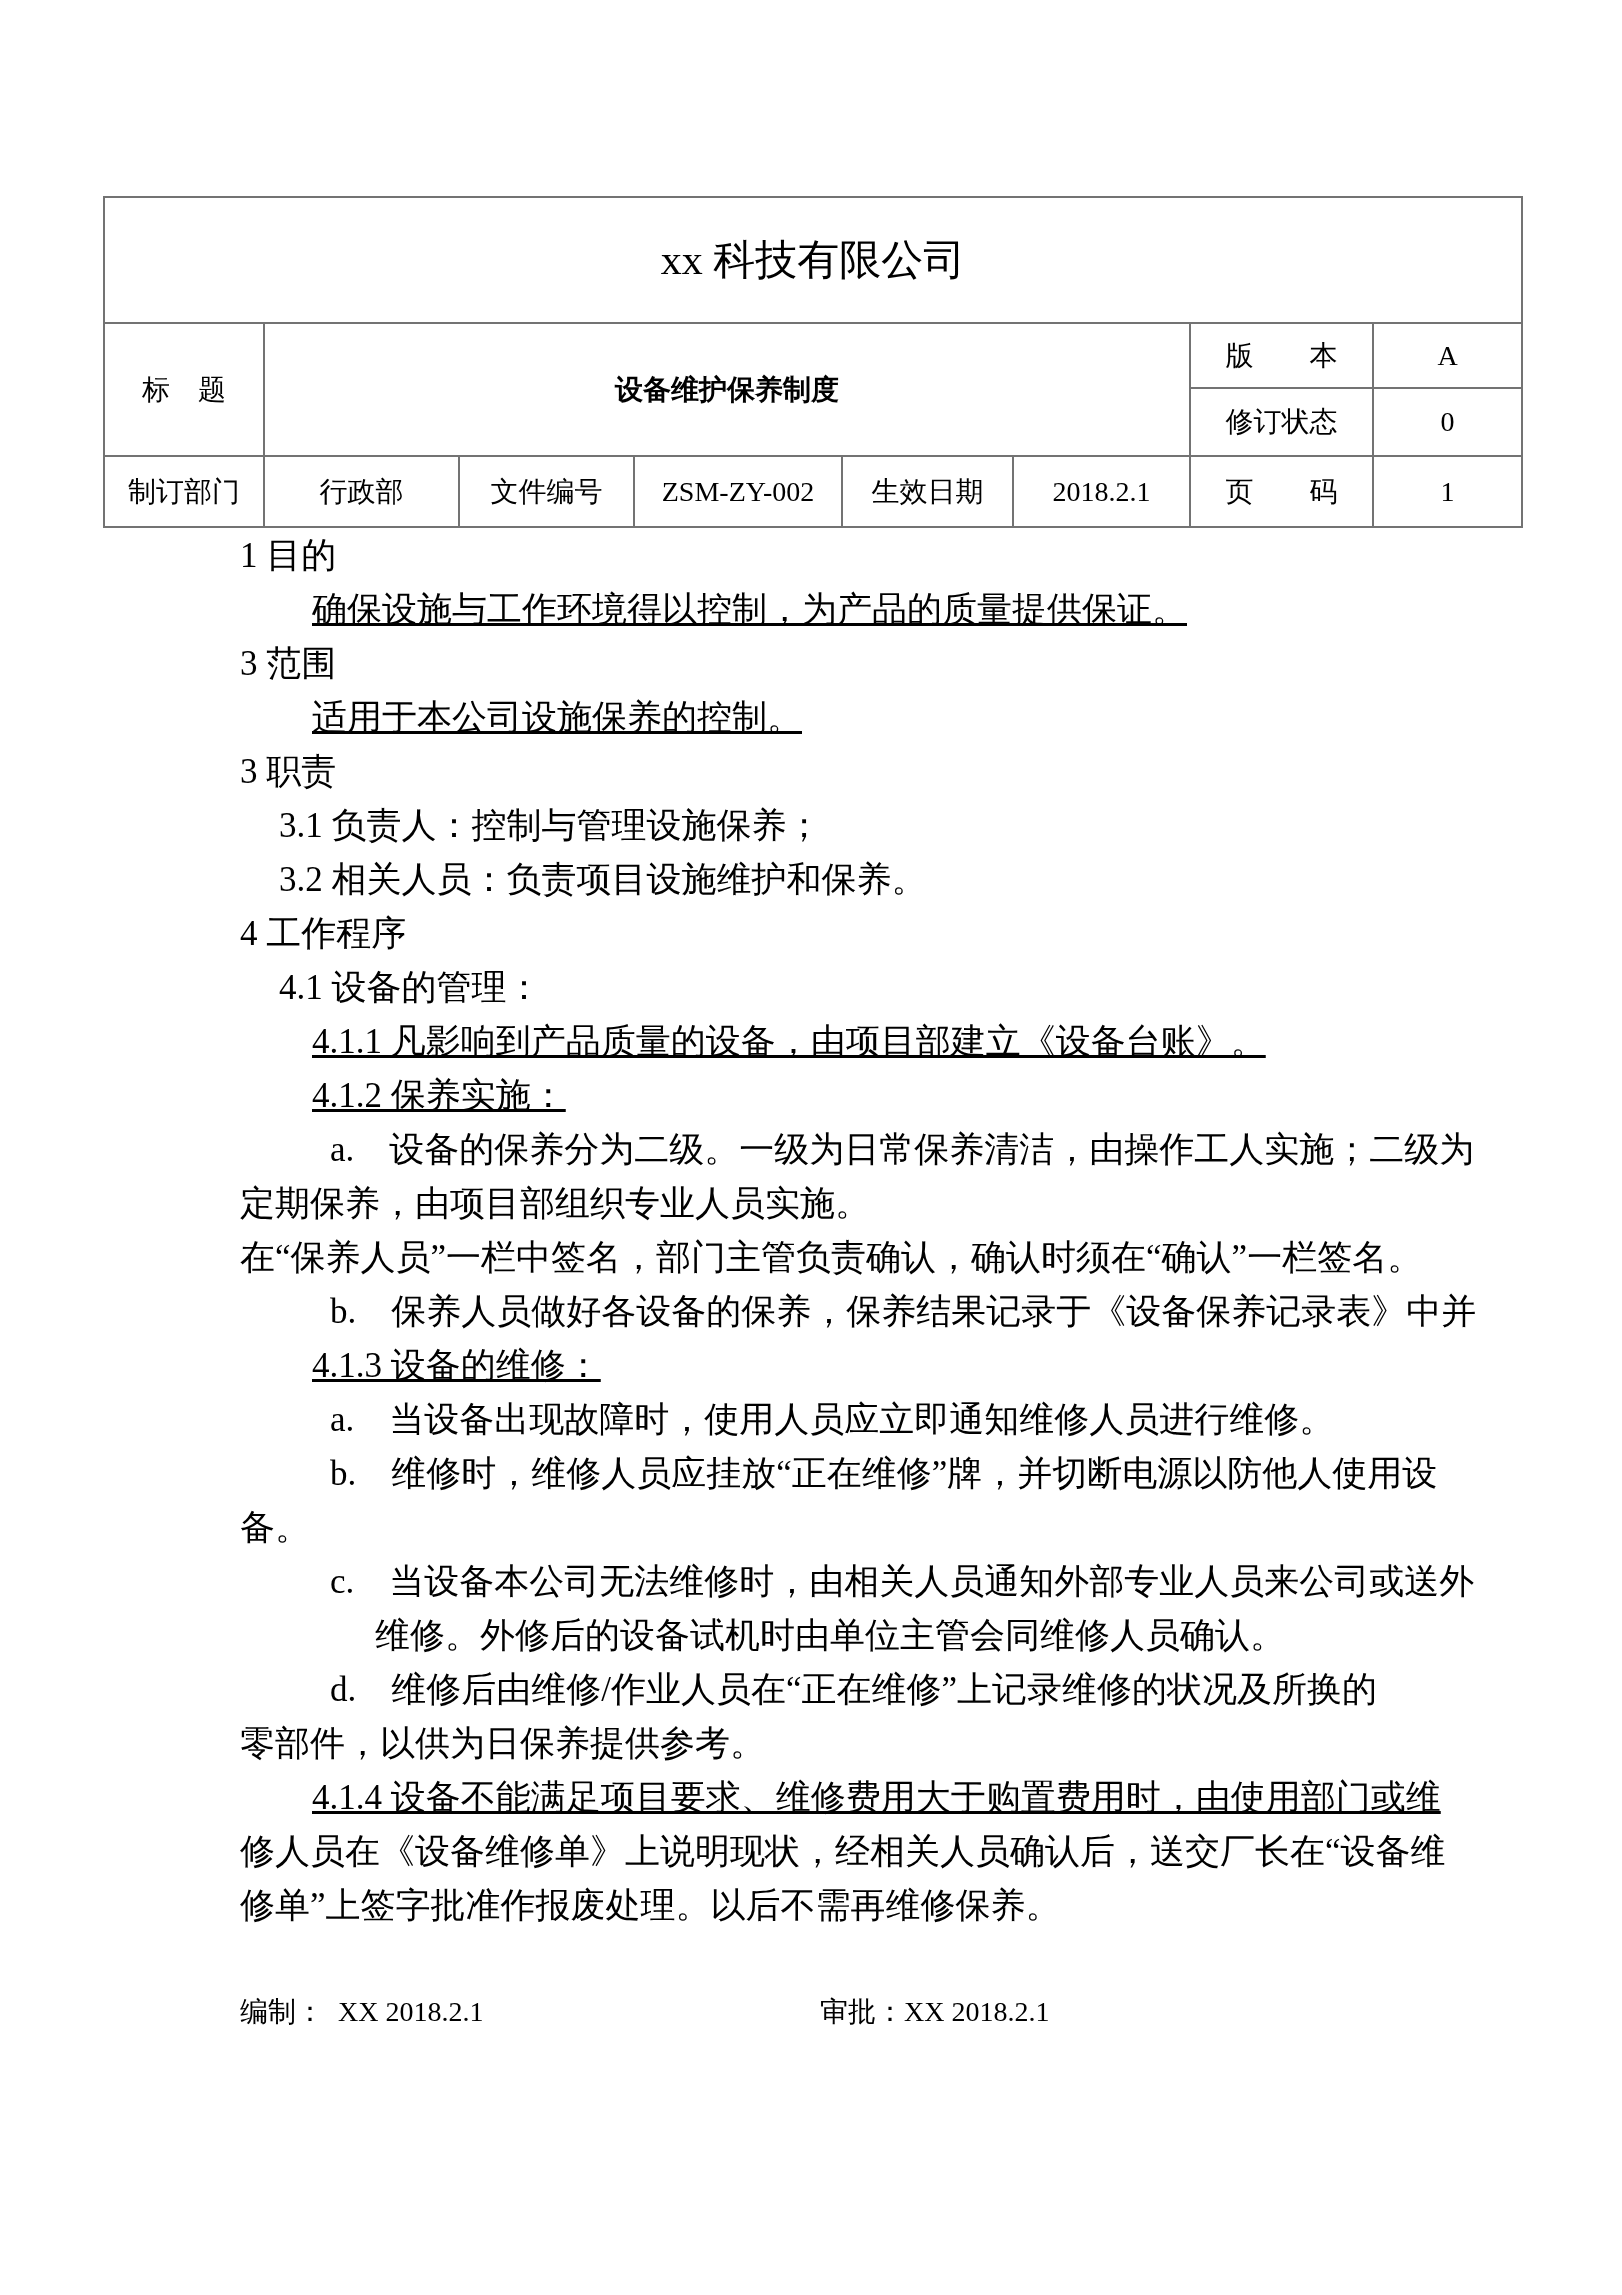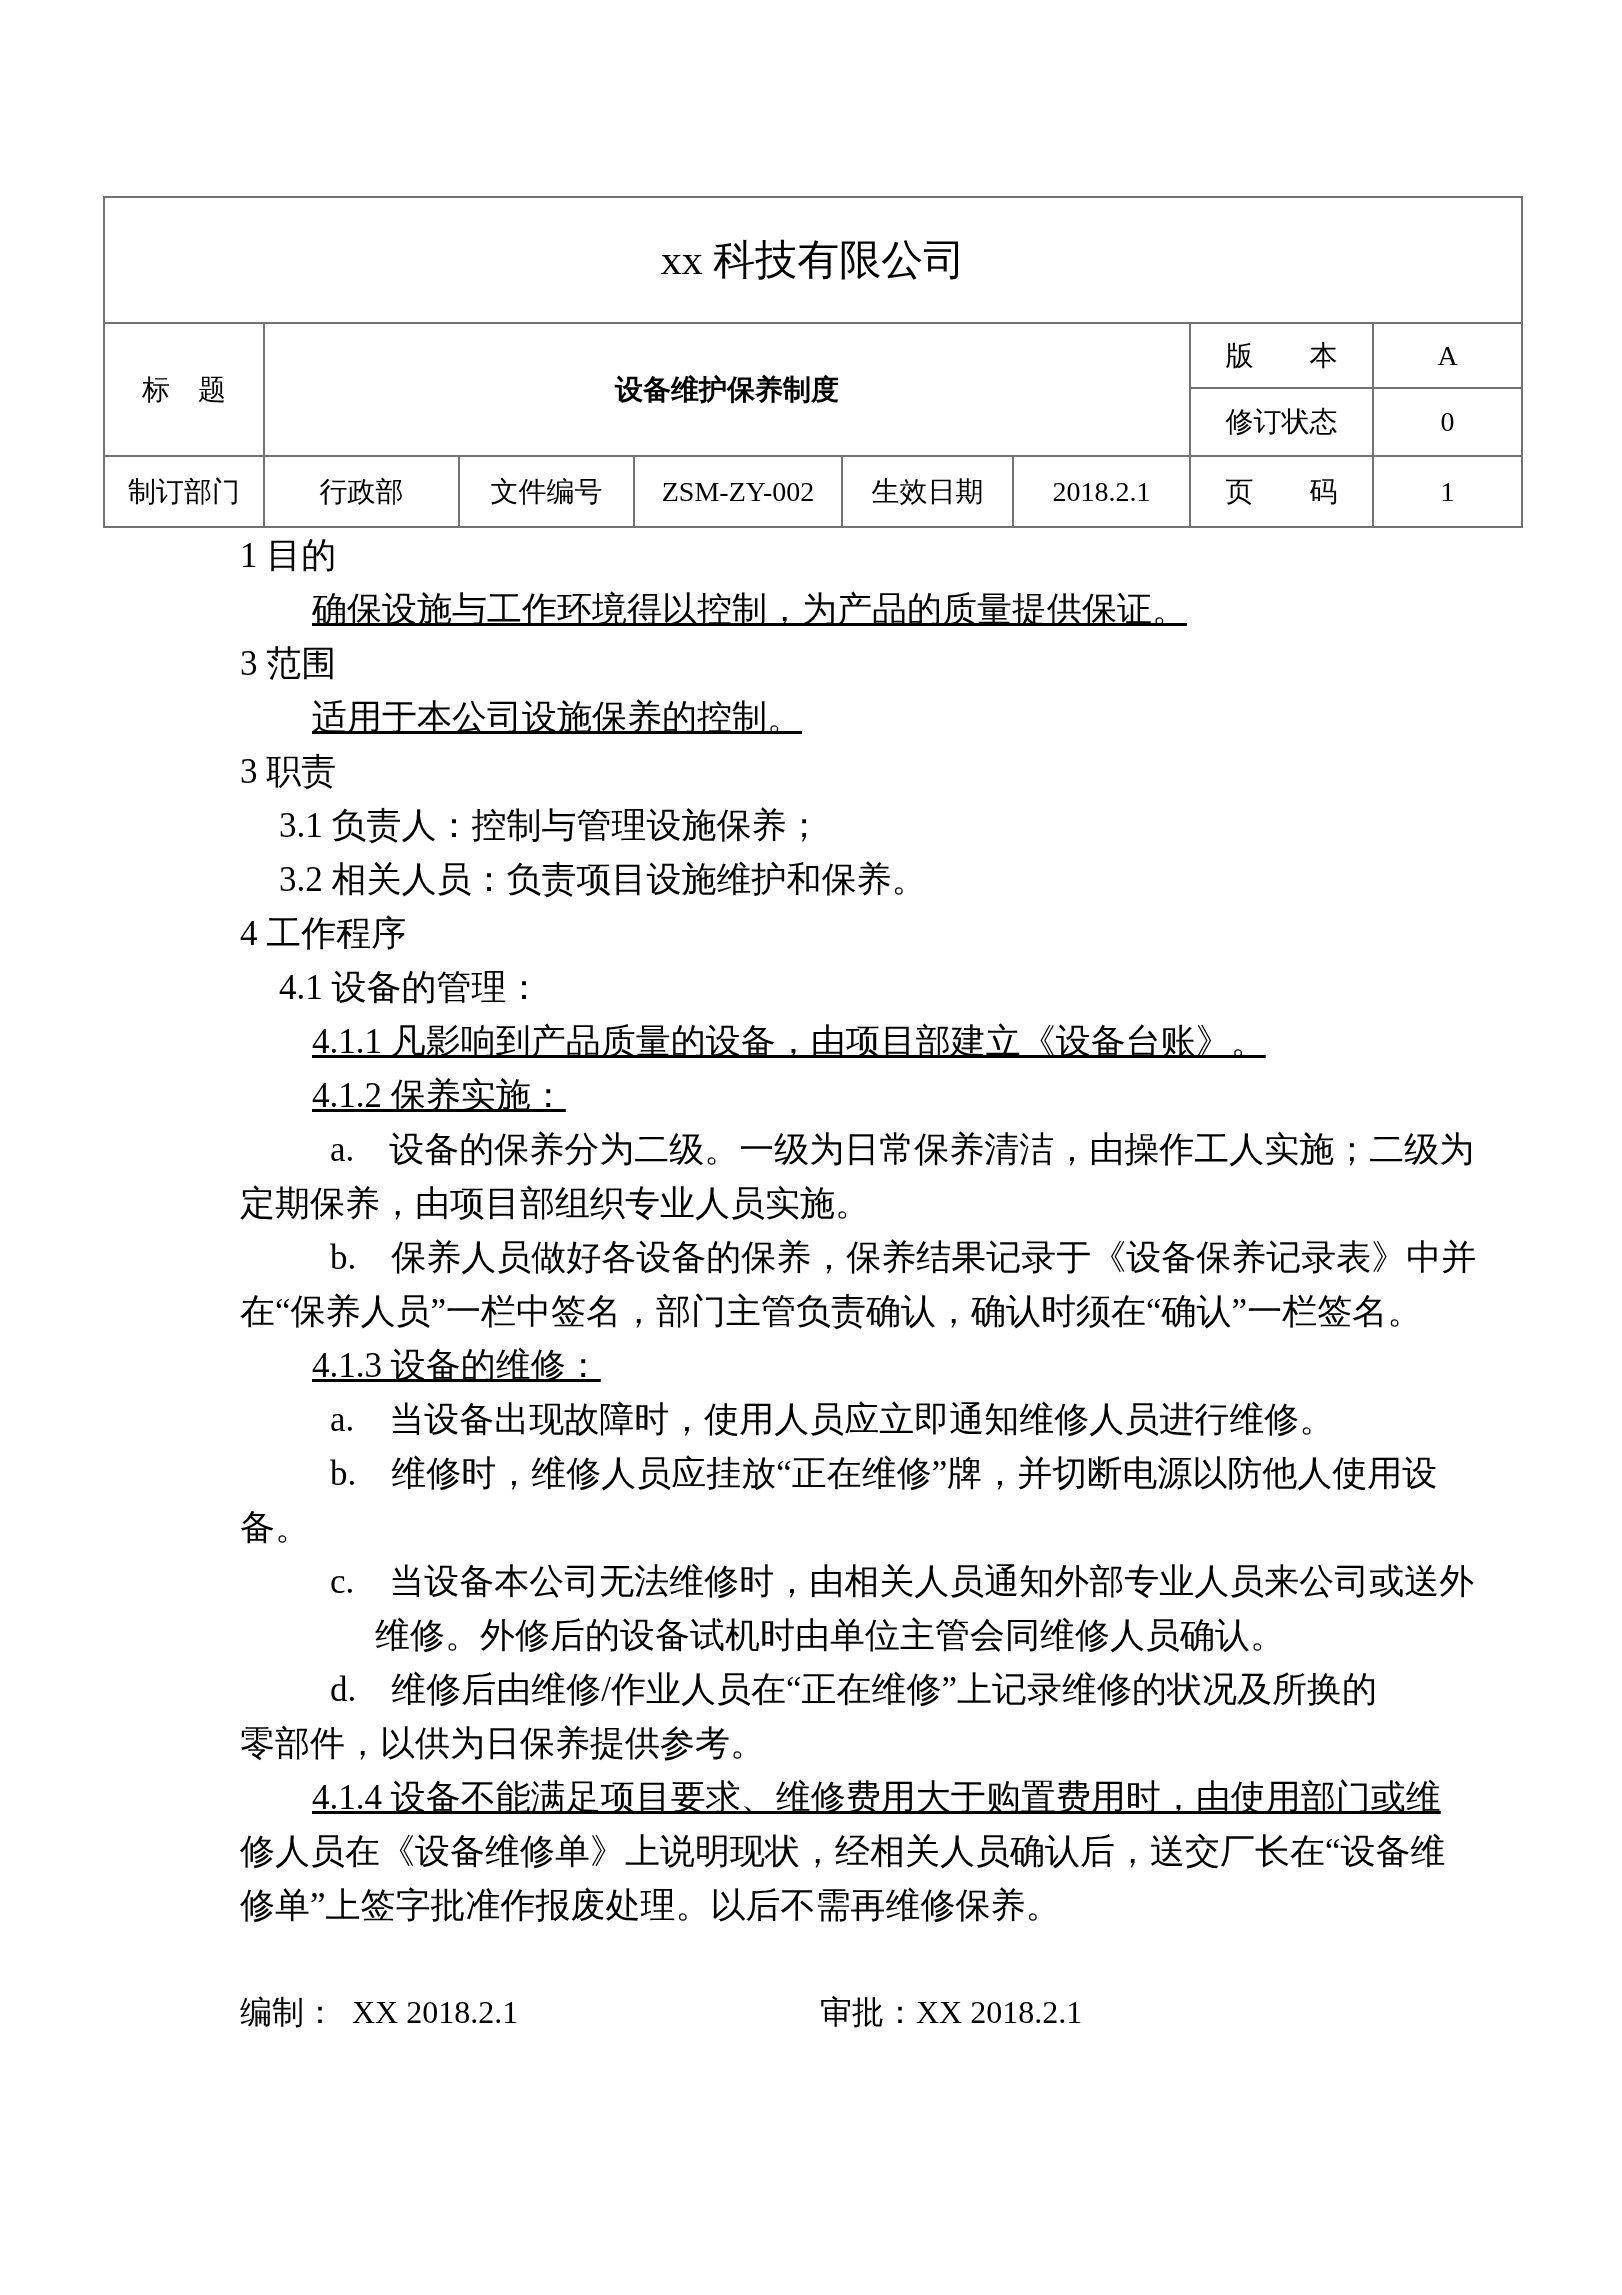--- a/index.html
+++ b/index.html
@@ -51,21 +51,21 @@
   .lvl3 { padding-left: 90px; }
   .lvl4 { padding-left: 135px; }
 
   
   .footer {
     position: absolute;
     top: 1985px;
     left: 0;
     width: 1623px;
     height: 54px;
-    font-size: 32px;
+    font-size: 28px;
     line-height: 54px;
   }
   .footer .prepared { position: absolute; left: 240px;  top: 0; white-space: pre; }
   .footer .approved { position: absolute; left: 820px; top: 0; white-space: pre; }
 </style>
 </head>
 <body>
 
 <table class="hdr-table">
   <colgroup>
@@ -112,22 +112,22 @@
     <div class="line lvl2">适用于本公司设施保养的控制。</div>
     <div class="line lvl0">3 职责</div>
     <div class="line lvl1">3.1 负责人：控制与管理设施保养；</div>
     <div class="line lvl1">3.2 相关人员：负责项目设施维护和保养。</div>
     <div class="line lvl0">4 工作程序</div>
     <div class="line lvl1">4.1 设备的管理：</div>
     <div class="line lvl2">4.1.1 凡影响到产品质量的设备，由项目部建立《设备台账》。</div>
     <div class="line lvl2">4.1.2 保养实施：</div>
     <div class="line lvl3">a.　设备的保养分为二级。一级为日常保养清洁，由操作工人实施；二级为</div>
     <div class="line lvl0">定期保养，由项目部组织专业人员实施。</div>
+    <div class="line lvl0">在“保养人员”一栏中签名，部门主管负责确认，确认时须在“确认”一栏签名。</div>
     <div class="line lvl3">b.　保养人员做好各设备的保养，保养结果记录于《设备保养记录表》中并</div>
-    <div class="line lvl0">在“保养人员”一栏中签名，部门主管负责确认，确认时须在“确认”一栏签名。</div>
     <div class="line lvl2">4.1.3 设备的维修：</div>
     <div class="line lvl3">a.　当设备出现故障时，使用人员应立即通知维修人员进行维修。</div>
     <div class="line lvl3">b.　维修时，维修人员应挂放“正在维修”牌，并切断电源以防他人使用设</div>
     <div class="line lvl0">备。</div>
     <div class="line lvl3">c.　当设备本公司无法维修时，由相关人员通知外部专业人员来公司或送外</div>
     <div class="line lvl4">维修。外修后的设备试机时由单位主管会同维修人员确认。</div>
     <div class="line lvl3">d.　维修后由维修/作业人员在“正在维修”上记录维修的状况及所换的</div>
     <div class="line lvl0">零部件，以供为日保养提供参考。</div>
     <div class="line lvl2">4.1.4 设备不能满足项目要求、维修费用大于购置费用时，由使用部门或维</div>
     <div class="line lvl0">修人员在《设备维修单》上说明现状，经相关人员确认后，送交厂长在“设备维</div>

